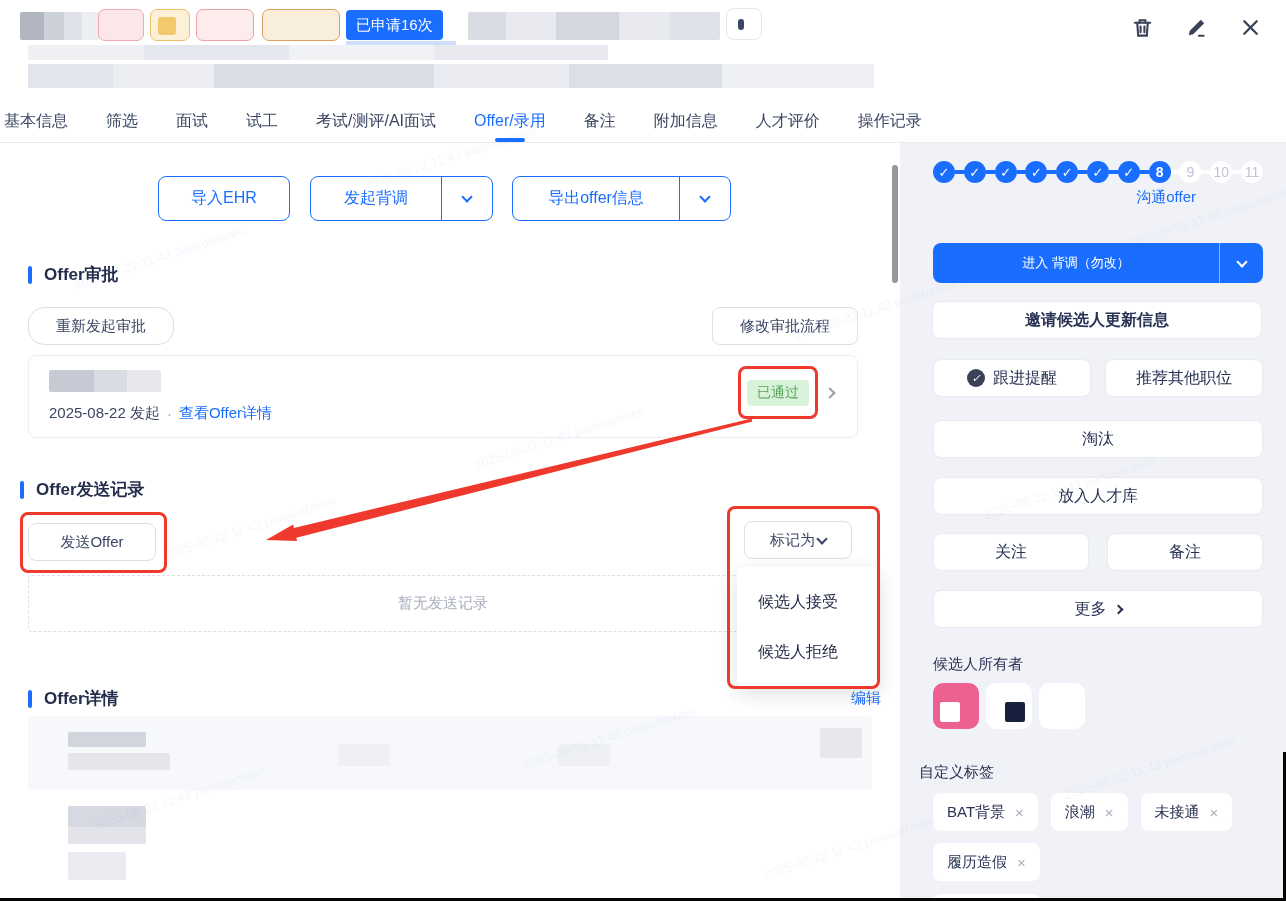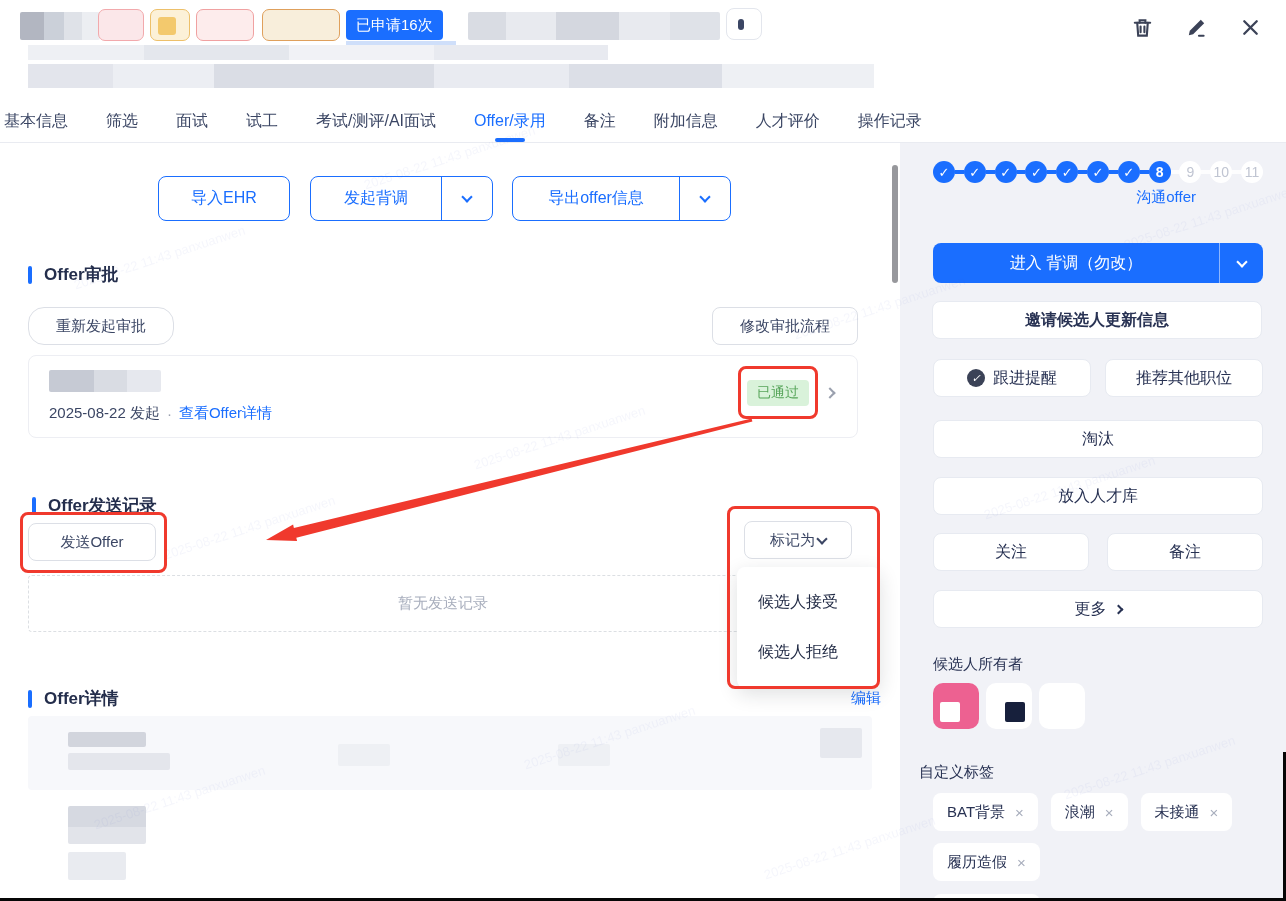--- a/index.html
+++ b/index.html
@@ -51,21 +51,21 @@
   .split .mainpart { flex:1; display:flex; align-items:center; justify-content:center; font-size:16px; cursor:pointer; }
   .split .droppart { width:51px; border-left:1px solid #1a6eff; display:flex; align-items:center; justify-content:center; cursor:pointer; }
   .btn-import { left:158px; top:33px; width:132px; height:45px; border:1px solid #1a6eff; border-radius:8px;
     color:#1a6eff; background:#fff; font-size:16px; display:flex; align-items:center; justify-content:center; cursor:pointer; }
   .btn-bgcheck { left:310px; top:33px; width:183px; height:45px; }
   .btn-export  { left:512px; top:33px; width:219px; height:45px; }
 
   .sec-title { display:flex; align-items:center; gap:12px; }
   .sec-title .bar { width:4px; height:18px; background:#1a6eff; border-radius:2px; }
   .sec-title .txt { font-size:17px; font-weight:600; color:#242e4c; }
-  .t1 { left:28px; top:120px; } .t2 { left:32px; top:335px;margin-top:16px; } .t3 { left:28px; top:544px; }
+  .t1 { left:28px; top:120px; } .t2 { left:20px; top:335px; } .t3 { left:28px; top:544px; }
 
   .ghost { background:#fff; border:1px solid #dcdfe6; border-radius:8px; color:#3b4664; font-size:15px;
     display:flex; align-items:center; justify-content:center; cursor:pointer; }
   .btn-reinit { left:28px;  top:164px; width:146px; height:38px;border-radius:16px; }
   .btn-modify { left:712px; top:164px; width:146px; height:38px; }
 
   .card { left:28px; top:212px; width:830px; height:83px; border:1px solid #edeef3; border-radius:8px; cursor:pointer; }
   .card-name { position:absolute; left:20px; top:14px; width:112px; height:22px; border-radius:2px;
     background:linear-gradient(90deg,#c6cad4 0 40%,#d9dce3 40% 70%,#e6e8ee 70%); }
   .card-meta { position:absolute; left:20px; top:48px; font-size:15px; color:#3b4664; display:flex; align-items:center; }
@@ -109,21 +109,21 @@
   .step.todo { background:#fff; color:#c0c5d2; font-size:14px; }
   .conn { height:4px; flex:1; }
   .conn.blue { background:#1a6eff; }
   .conn.light { background:#fdfdfe; }
   .step-label { right:90px; top:45px; font-size:15px; color:#1a6eff; }
 
   .side-btn { background:#fff; border:1px solid #e7eaf1; border-radius:8px; color:#283253; font-size:16px;
     display:flex; align-items:center; justify-content:center; cursor:pointer; position:absolute; }
   .sb-primary { left:33px; top:100px; width:330px; height:40px; background:#1a6eff; border:none; color:#fff;
     border-radius:8px; display:flex; align-items:stretch; position:absolute; cursor:pointer; }
-  .sb-primary .mainpart { flex:1; display:flex; align-items:center; justify-content:center; font-size:16px; font-weight:500; }
+  .sb-primary .mainpart { flex:1; display:flex; align-items:center; justify-content:center; font-size:13px; font-weight:500; }
   .sb-primary .droppart { width:44px; border-left:1px solid rgba(255,255,255,.5); display:flex; align-items:center; justify-content:center; }
   .sb-invite { left:32px; top:158px; width:330px; height:38px;font-weight:bold; }
   .sb-remind { left:33px; top:216px; width:158px; height:38px; gap:8px; }
   .sb-recommend { left:205px; top:216px; width:158px; height:38px; }
   .sb-eliminate { left:33px; top:277px; width:330px; height:38px; }
   .sb-pool { left:33px; top:334px; width:330px; height:38px; }
   .sb-follow { left:33px; top:390px; width:156px; height:38px; }
   .sb-note { left:207px; top:390px; width:156px; height:38px; }
   .sb-more { left:33px; top:447px; width:330px; height:38px; gap:8px; }
   .check-dot { width:18px; height:18px; border-radius:50%; background:#3b4257; color:#fff; font-size:11px;

